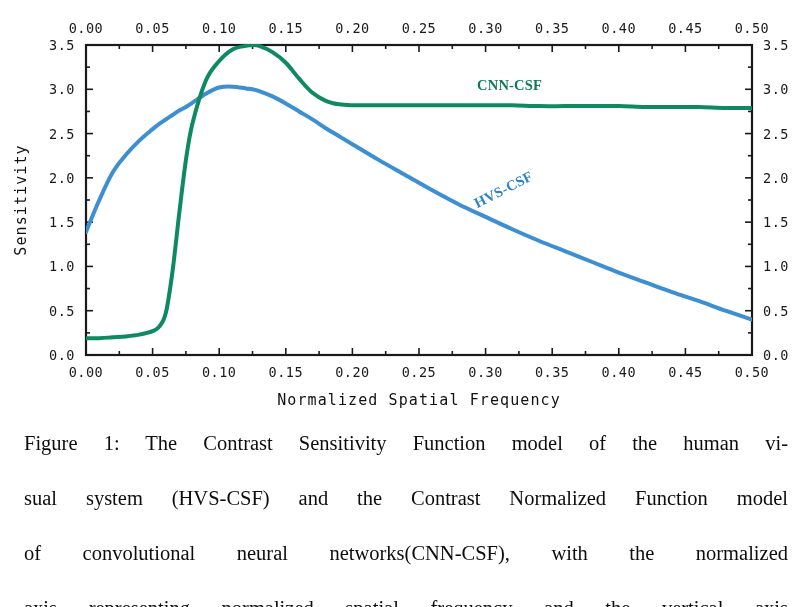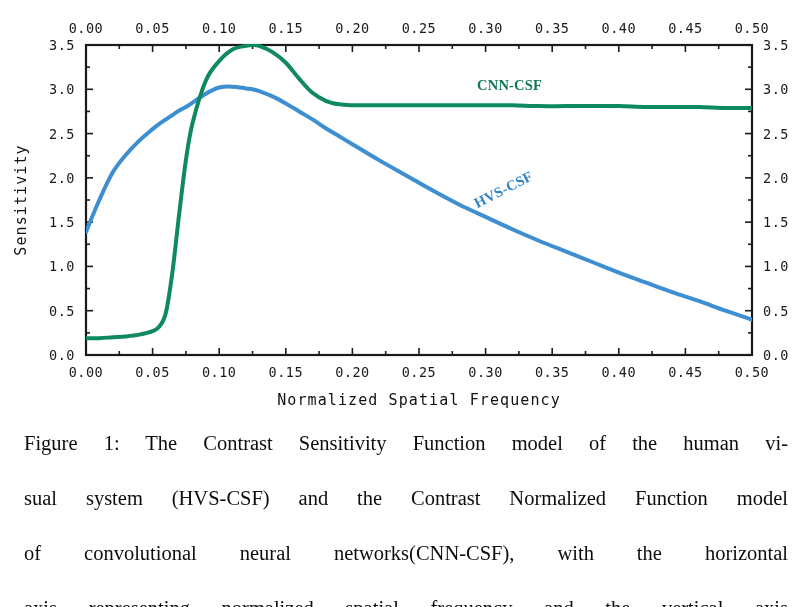--- a/index.html
+++ b/index.html
@@ -180,17 +180,17 @@
           <clipPath id="plotclip">
             <rect x="86" y="44" width="666" height="312"></rect>
           </clipPath>
         </defs>
       </svg>
   </div>
 
   <div id="caption">
       <span class="j">Figure 1: The Contrast Sensitivity Function model of the human vi-</span>
       <span class="j">sual system (HVS-CSF) and the Contrast Normalized Function model</span>
-      <span class="j">of convolutional neural networks(CNN-CSF), with the horizontal</span>
+      <span class="j">of convolutional neural networks(CNN-CSF), with the normalized</span>
       <span class="j">axis representing normalized spatial frequency and the vertical axis</span>
     </div>
 
 </div>
 
 </body></html>

